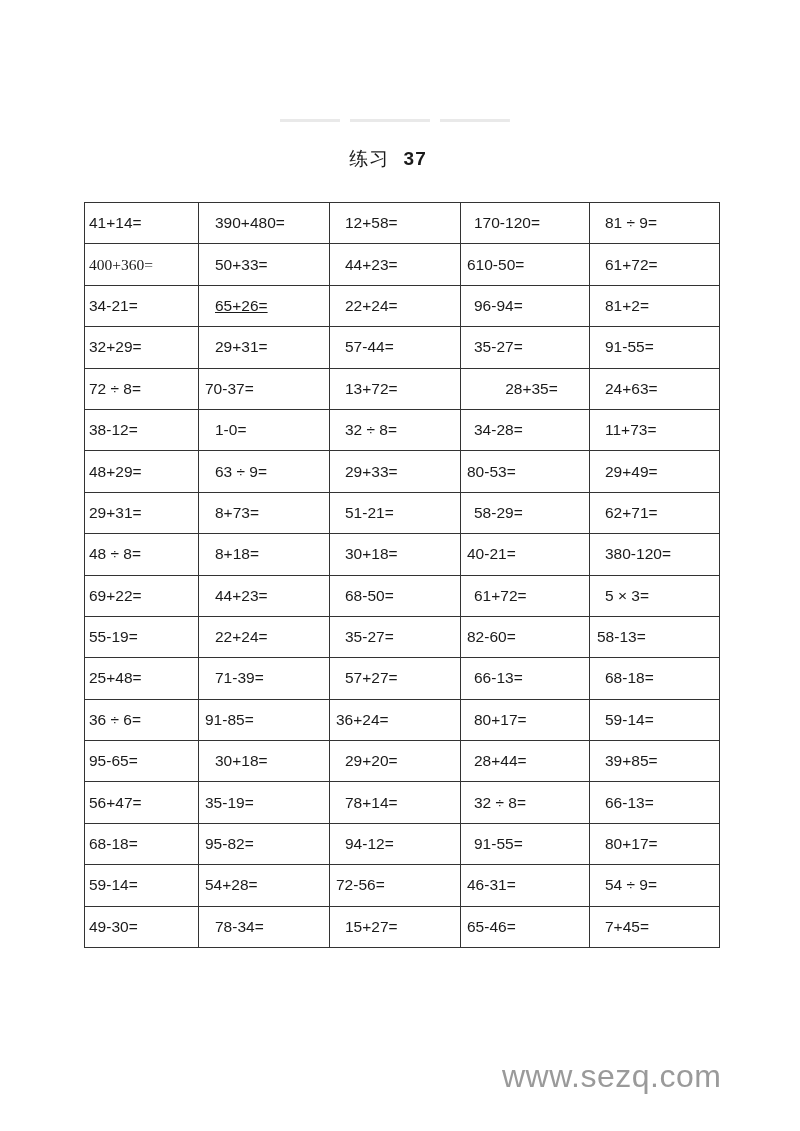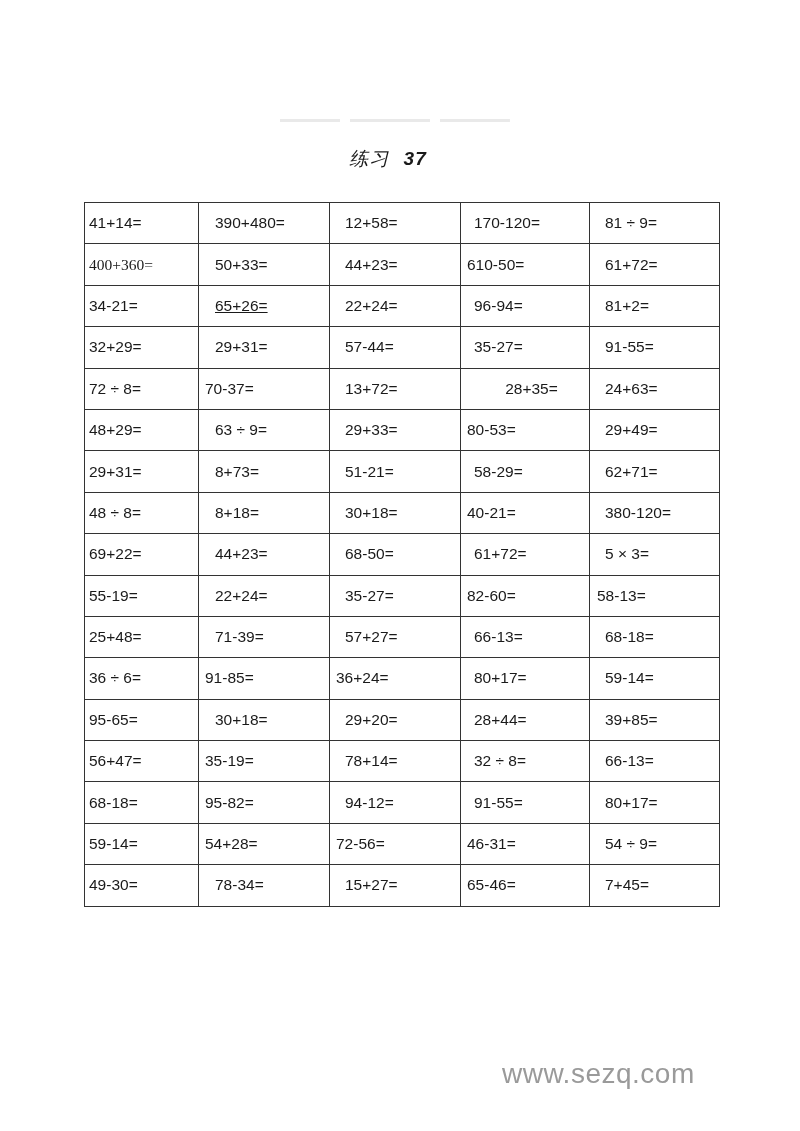--- a/index.html
+++ b/index.html
@@ -2,28 +2,28 @@
 <html><head>
 <meta charset="utf-8">
 <style>
   html, body { margin: 0; padding: 0; background: #ffffff; }
   body { width: 800px; height: 1131px; position: relative; overflow: hidden;
          font-family: "Liberation Sans", "DejaVu Sans", sans-serif; color: #1a1a1a; }
   .faint-header { position: absolute; top: 119px; left: 280px; width: 250px; height: 4px;
          display: flex; gap: 10px; opacity: 0.18; }
   .faint-header span { display: block; height: 3px; background: #888; }
   .title { position: absolute; top: 146px; left: 0; width: 776px; text-align: center;
-         font-size: 19px; letter-spacing: 1px; font-style: italic; }
+         font-size: 19px; letter-spacing: 1px; }
   .title .t-cn { font-family: "DejaVu Sans", sans-serif; font-weight: normal; }
   .title .t-num { font-weight: bold; margin-left: 8px; font-size: 19px; }
   table.sheet { position: absolute; left: 84px; top: 202px; border-collapse: collapse;
          table-layout: fixed; width: 635px; }
   table.sheet td { border: 1.3px solid #333; height: 40.4px; padding: 0; font-size: 15.5px;
          vertical-align: middle; white-space: nowrap; }
-  .watermark { position: absolute; left: 502px; top: 1058px; font-size: 28px; color: #9a9a9a;
+  .watermark { position: absolute; left: 502px; top: 1058px; font-size: 32px; color: #9a9a9a;
          letter-spacing: 0.5px; }
 </style>
 </head>
 <body>
 
 <div class="faint-header">
   <span style="width:60px"></span>
     <span style="width:80px"></span>
     <span style="width:70px"></span>
 </div>
@@ -69,20 +69,27 @@
         <td style="padding-left: 15px;"><span>57-44=</span></td>
         <td style="padding-left: 13px;"><span>35-27=</span></td>
         <td style="padding-left: 15px;"><span>91-55=</span></td>
       </tr>
       <tr>
         <td style="padding-left: 4px;"><span>72 ÷ 8=</span></td>
         <td style="padding-left: 6px;"><span>70-37=</span></td>
         <td style="padding-left: 15px;"><span>13+72=</span></td>
         <td style="padding-left: 13px; text-align: center;"><span>28+35=</span></td>
         <td style="padding-left: 15px;"><span>24+63=</span></td>
+      </tr>
+      <tr>
+        <td style="padding-left: 4px;"><span>38-12=</span></td>
+        <td style="padding-left: 16px;"><span>1-0=</span></td>
+        <td style="padding-left: 15px;"><span>32 ÷ 8=</span></td>
+        <td style="padding-left: 13px;"><span>34-28=</span></td>
+        <td style="padding-left: 15px;"><span>11+73=</span></td>
       </tr>
       <tr>
         <td style="padding-left: 4px;"><span>48+29=</span></td>
         <td style="padding-left: 16px;"><span>63 ÷ 9=</span></td>
         <td style="padding-left: 15px;"><span>29+33=</span></td>
         <td style="padding-left: 6px;"><span>80-53=</span></td>
         <td style="padding-left: 15px;"><span>29+49=</span></td>
       </tr>
       <tr>
         <td style="padding-left: 4px;"><span>29+31=</span></td>

